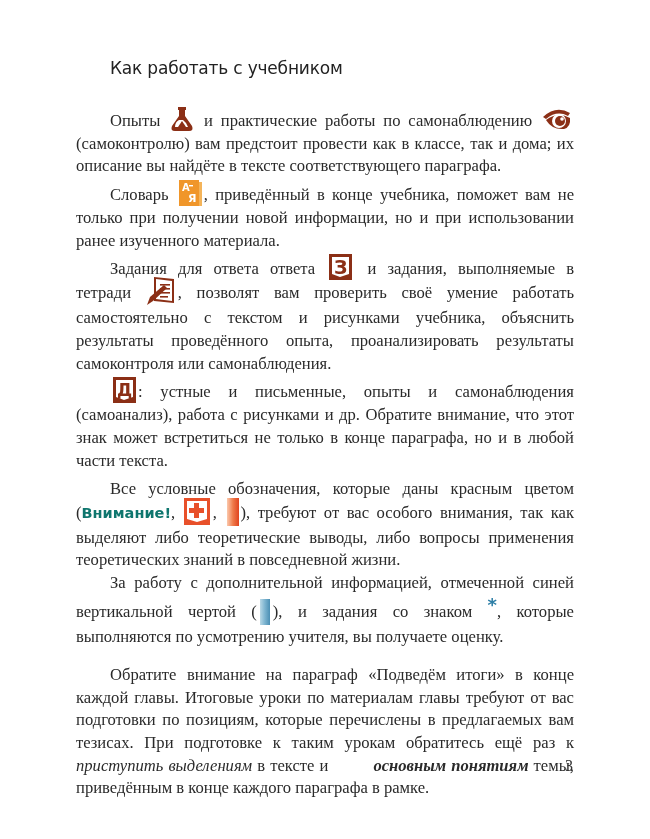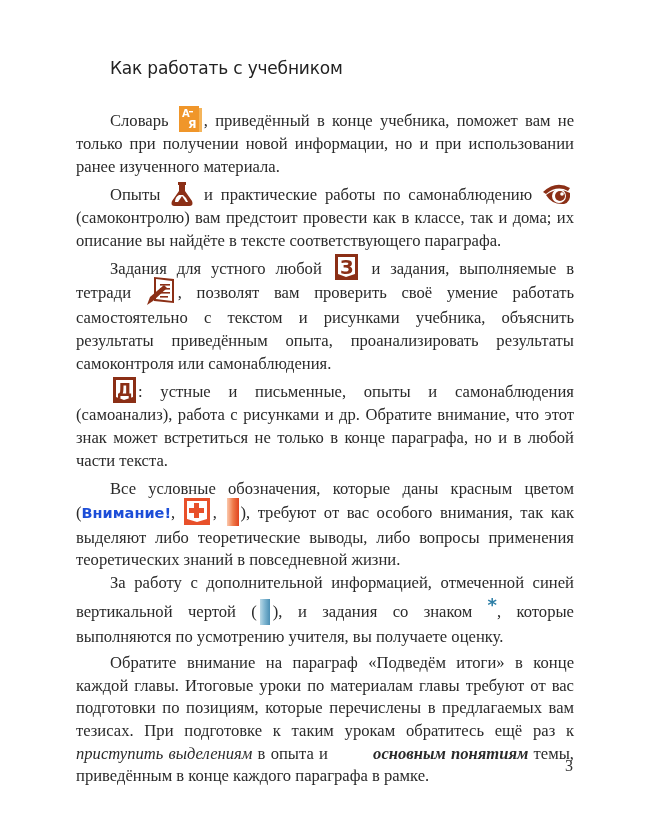--- a/index.html
+++ b/index.html
@@ -12,50 +12,37 @@
   }
   .body {
     position:absolute; left:76px; top:110px; width:498px;
     font-family:"Liberation Serif", "DejaVu Serif", serif;
     font-size:16.6px; line-height:22.6px; color:#2a2a2a;
     text-align:justify; hyphens:manual;
   }
   .body p { margin:0 0 6px 0; text-indent:34px; }
   .ico { display:inline-block; vertical-align:middle; position:relative; }
   .ico svg { display:block; }
-  .red-bold { color:#1d4ed8; font-family:"DejaVu Sans", sans-serif; font-weight:bold; font-size:14.5px; }
+  .red-bold { color:#0f766e; font-family:"DejaVu Sans", sans-serif; font-weight:bold; font-size:14.5px; }
   .it { font-style:italic; }
   .bi { font-style:italic; font-weight:bold;margin-left:40px; }
   .star { color:#2d7ea6; font-family:"DejaVu Sans", sans-serif; font-weight:bold; font-size:18px; vertical-align:6px; }
   .pagenum {
     position:absolute; left:565px; top:757px;
     font-family:"Liberation Serif", serif; font-size:16px; color:#333;
   }
 </style>
 </head>
 <body>
 
 <div class="page">
   <div class="title">Как работать с учебником</div>
 
   <div class="body">
 
-
-    <p>
-      <span>Словарь</span>
-      <span class="ico" style="margin:-6px 0 0 2px;">
-        <svg width="26" height="28" viewBox="0 0 26 28">
-          <rect x="1" y="1" width="20" height="26" fill="#f0962a"></rect>
-          <rect x="21" y="3" width="3" height="24" fill="#f4b45a"></rect>
-          <text x="4" y="12" font-family="DejaVu Sans, sans-serif" font-size="10" font-weight="bold" fill="#fff">А</text>
-          <text x="10" y="23" font-family="DejaVu Sans, sans-serif" font-size="11" font-weight="bold" fill="#fff">Я</text>
-          <rect x="11" y="6" width="4" height="1.4" fill="#fff"></rect>
-        </svg>
-      </span><span>, приведённый в конце учебника, поможет вам не только при получении новой информации, но и при использовании ранее изученного материала.</span>
-    </p>
 
     <p>
       <span>Опыты</span>
       <span class="ico" style="margin:-6px 2px 0 2px;">
         <svg width="24" height="26" viewBox="0 0 24 26">
           <rect x="8" y="1" width="8" height="3" fill="#8b2f16"></rect>
           <path d="M9 4 L9 10 L2 20 Q0 25 5 25 L19 25 Q24 25 22 20 L15 10 L15 4 Z" fill="#8b2f16"></path>
           <path d="M5 21 Q5 16 9 14 L13 14 Q17 17 18 21 Z" fill="#fff"></path>
           <path d="M12 15 L16 21 L8 21 Z" fill="#8b2f16"></path>
         </svg>
@@ -67,40 +54,53 @@
           <path d="M4 13 Q10 23 22 22 Q29 20 28 11 Q16 4 4 13 Z" fill="#8b2f16"></path>
           <ellipse cx="17" cy="14" rx="7" ry="7" fill="#fff"></ellipse>
           <circle cx="18" cy="14" r="5" fill="#8b2f16"></circle>
           <circle cx="20" cy="12" r="1.8" fill="#fff"></circle>
         </svg>
       </span>
       <span>(самоконтролю) вам предстоит провести как в классе, так и дома; их описание вы найдёте в тексте соответствующего параграфа.</span>
     </p>
 
     <p>
-      <span>Задания для устного любой</span>
+      <span>Словарь</span>
+      <span class="ico" style="margin:-6px 0 0 2px;">
+        <svg width="26" height="28" viewBox="0 0 26 28">
+          <rect x="1" y="1" width="20" height="26" fill="#f0962a"></rect>
+          <rect x="21" y="3" width="3" height="24" fill="#f4b45a"></rect>
+          <text x="4" y="12" font-family="DejaVu Sans, sans-serif" font-size="10" font-weight="bold" fill="#fff">А</text>
+          <text x="10" y="23" font-family="DejaVu Sans, sans-serif" font-size="11" font-weight="bold" fill="#fff">Я</text>
+          <rect x="11" y="6" width="4" height="1.4" fill="#fff"></rect>
+        </svg>
+      </span><span>, приведённый в конце учебника, поможет вам не только при получении новой информации, но и при использовании ранее изученного материала.</span>
+    </p>
+
+    <p>
+      <span>Задания для ответа ответа</span>
       <span class="ico" style="margin:-6px 2px 0 2px;">
         <svg width="26" height="28" viewBox="0 0 26 28">
           <rect x="1" y="1" width="23" height="26" fill="#8b2f16"></rect>
           <path d="M4 4 L21 4 L21 21 L12 24 L4 21 Z" fill="#fff"></path>
           <text x="6" y="21" font-family="DejaVu Sans, sans-serif" font-size="19" font-weight="bold" fill="#8b2f16">З</text>
         </svg>
       </span>
       <span>и задания, выполняемые в тетради</span>
       <span class="ico" style="margin:-6px 0 0 0;">
         <svg width="32" height="32" viewBox="0 0 32 32">
           <path d="M8 2 L28 4 L28 28 L8 26 Z" fill="#8b2f16"></path>
           <path d="M10 4 L26 6 L26 26 L10 24 Z" fill="#fff"></path>
           <rect x="14" y="9" width="10" height="1.6" fill="#8b2f16"></rect>
           <rect x="14" y="13" width="10" height="1.6" fill="#8b2f16"></rect>
           <rect x="14" y="17" width="10" height="1.6" fill="#8b2f16"></rect>
           <rect x="14" y="21" width="8" height="1.6" fill="#8b2f16"></rect>
           <path d="M1 30 L4 22 L18 10 L21 13 L7 26 Z" fill="#8b2f16"></path>
         </svg>
-      </span><span>, позволят вам проверить своё умение работать самостоятельно с текстом и рисунками учебника, объяснить результаты приведённым опыта, проанализировать результаты самоконтроля или самонаблюдения.</span>
+      </span><span>, позволят вам проверить своё умение работать самостоятельно с текстом и рисунками учебника, объяснить результаты проведённого опыта, проанализировать результаты самоконтроля или самонаблюдения.</span>
     </p>
 
     <p>
       <span class="ico" style="margin:-6px 0 0 2px;">
         <svg width="26" height="28" viewBox="0 0 26 28">
           <rect x="1" y="1" width="23" height="26" fill="#8b2f16"></rect>
           <path d="M4 4 L21 4 L21 21 L12 24 L4 21 Z" fill="#fff"></path>
           <text x="5" y="20" font-family="DejaVu Sans, sans-serif" font-size="17" font-weight="bold" fill="#8b2f16">Д</text>
         </svg>
       </span><span>: устные и письменные, опыты и самонаблюдения (самоанализ), работа с рисунками и др. Обратите внимание, что этот знак может встретиться не только в конце параграфа, но и в любой части текста.</span>
@@ -123,40 +123,40 @@
               <stop offset="0" stop-color="#fbc9ad"></stop>
               <stop offset="0.5" stop-color="#ef7a4a"></stop>
               <stop offset="1" stop-color="#e0441f"></stop>
             </linearGradient>
           </defs>
           <rect x="1" y="1" width="12" height="28" fill="url(#rg)"></rect>
         </svg>
       </span><span>), требуют от вас особого внимания, так как выделяют либо теоретические выводы, либо вопросы применения теоретических знаний в повседневной жизни.</span>
     </p>
 
-    <p style="margin-bottom:4px;">
+    <p style="margin-bottom:16px;">
       <span>За работу с дополнительной информацией, отмеченной синей вертикальной чертой (</span><span class="ico" style="margin:-4px 2px 0 2px;">
         <svg width="12" height="28" viewBox="0 0 12 28">
           <defs>
             <linearGradient id="bg" x1="0" x2="1" y1="0" y2="0">
               <stop offset="0" stop-color="#b9d8e6"></stop>
               <stop offset="0.5" stop-color="#7bb3cf"></stop>
               <stop offset="1" stop-color="#4b8fb4"></stop>
             </linearGradient>
           </defs>
           <rect x="1" y="1" width="10" height="26" fill="url(#bg)"></rect>
         </svg>
       </span><span>), и задания со знаком</span>
       <span class="star">*</span><span>, которые выполняются по усмотрению учителя, вы получаете оценку.</span>
     </p>
 
     <p>
       <span>Обратите внимание на параграф «Подведём итоги» в конце каждой главы. Итоговые уроки по материалам главы требуют от вас подготовки по позициям, которые перечислены в предлагаемых вам тезисах. При подготовке к таким урокам обратитесь ещё раз к</span>
       <span class="it">приступить выделениям</span>
-      <span>в опыта и</span>
+      <span>в тексте и</span>
       <span class="bi">основным понятиям</span>
       <span>темы, приведённым в конце каждого параграфа в рамке.</span>
     </p>
 
   </div>
 
   <div class="pagenum">3</div>
 </div>
 
 </body></html>

